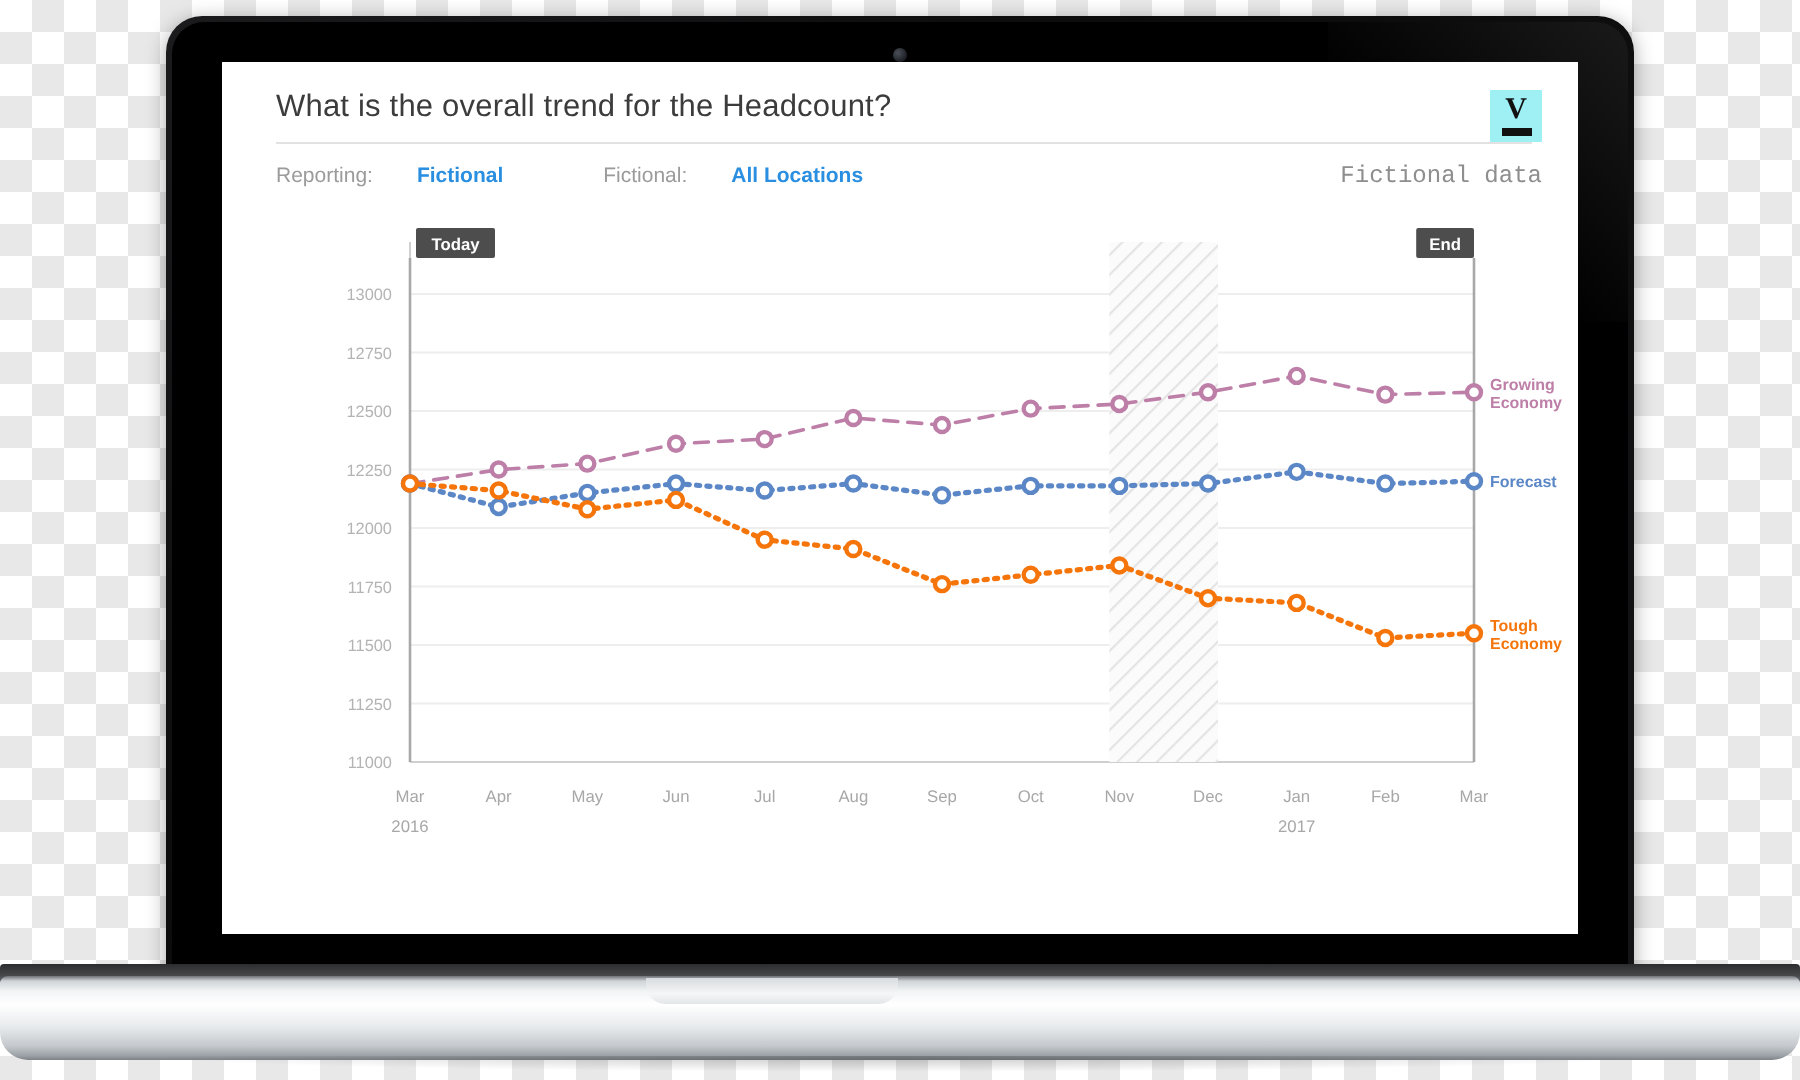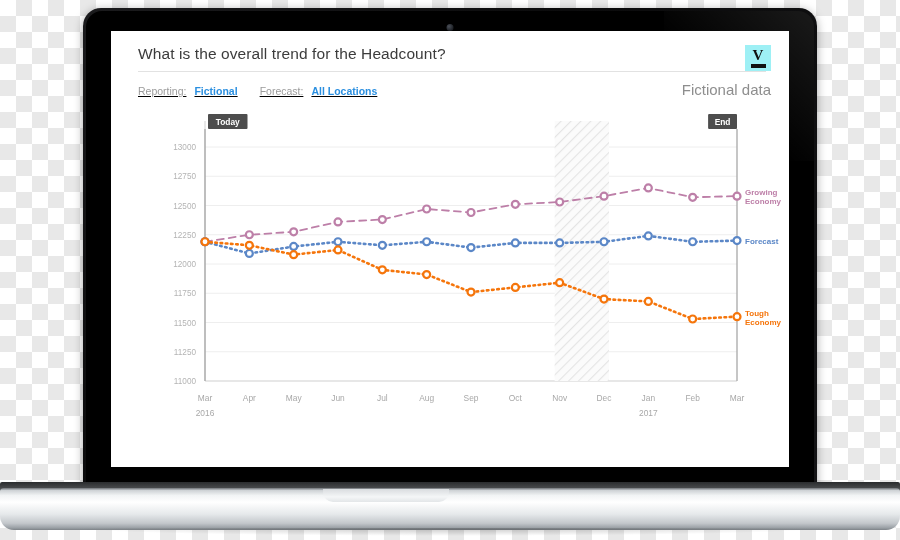--- a/index.html
+++ b/index.html
@@ -108,25 +108,25 @@
   .title-rule {
     position: absolute; left: 27px; top: 40px; width: 628px; height: 1px;
     background: #e2e2e2;
   }
 
   .meta-row {
     position: absolute; left: 27px; top: 50px; right: 18px;
     display: flex; align-items: baseline; justify-content: space-between;
     font-size: 10.5px;
   }
-  .meta-left { display: flex; gap: 8px; align-items: baseline; text-decoration: underline; }
+  .meta-left { display: flex; gap: 22px; align-items: baseline; }
   .meta-label { color: #9b9b9b; }
   .meta-value { color: #2a8fe0; font-weight: 700; }
   .meta-gap { display: inline-block; width: 6px; }
-  .meta-right { color: #8e8e8e; font-size: 15px; }
+  .meta-right { color: #8e8e8e; font-size: 12px; font-family: Liberation Mono, monospace; }
 
   
   .plot-wrap { position: absolute; left: 0; top: 78px; width: 678px; height: 358px; margin-left: 16px; }
   .plot-svg { display: block; }
 
   .axis-text { font-family: "Liberation Sans", sans-serif; fill: #b4b4b4; font-size: 8.2px; }
   .xtick-text { font-family: "Liberation Sans", sans-serif; fill: #a8a8a8; font-size: 8.4px; }
   .series-label { font-family: "Liberation Sans", sans-serif; font-size: 8px; font-weight: 700; }
   .marker-text { font-family: "Liberation Sans", sans-serif; fill: #ffffff; font-size: 8.4px; font-weight: 700; }
 </style>
@@ -152,21 +152,21 @@
         </div>
       </div>
 
       <div class="title-rule"></div>
 
       <div class="meta-row">
         <div class="meta-left">
           <span class="meta-label">Reporting:</span>
           <span class="meta-value">Fictional</span>
           <span class="meta-gap"></span>
-          <span class="meta-label">Forecast:</span>
+          <span class="meta-label">Fictional:</span>
           <span class="meta-value">All Locations</span>
         </div>
         <div class="meta-right">Fictional data</div>
       </div>
 
       <div class="plot-wrap">
         <svg class="plot-svg" id="chart" width="678" height="358" viewBox="0 0 678 358">
           <defs>
             <pattern id="hatch" width="7" height="7" patternTransform="rotate(45)" patternUnits="userSpaceOnUse">
               <rect width="7" height="7" fill="#fbfbfb"></rect>

